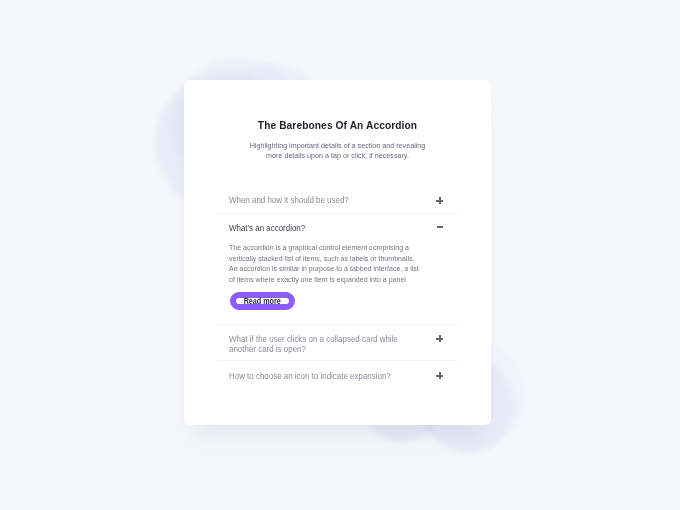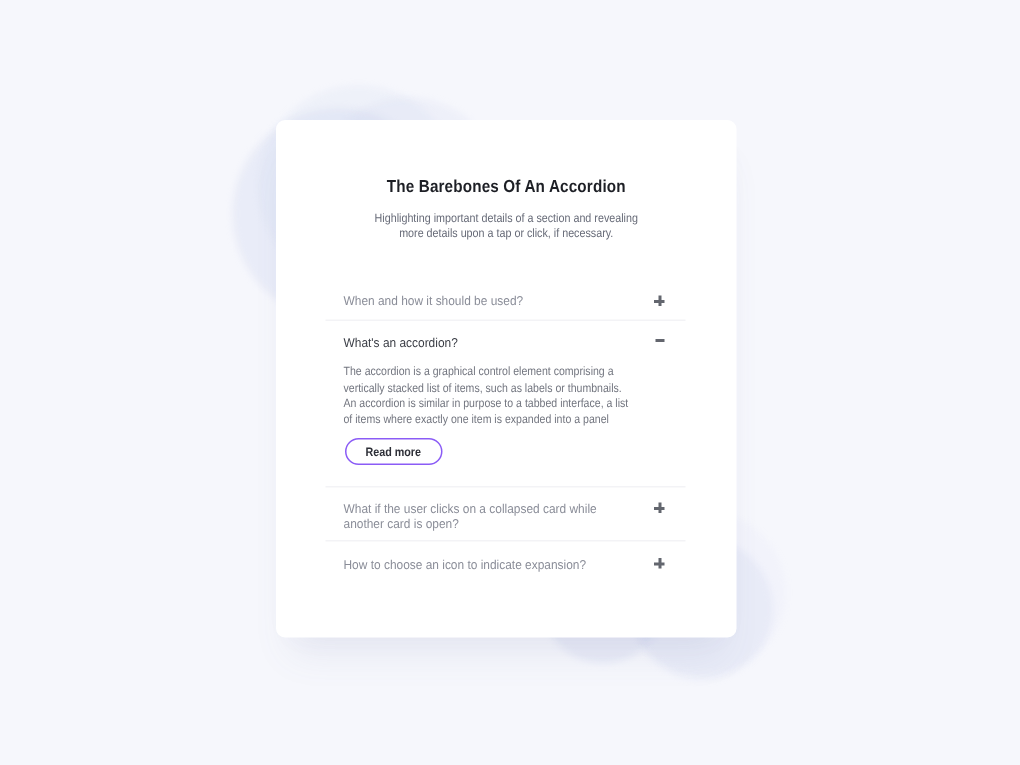--- a/index.html
+++ b/index.html
@@ -46,21 +46,21 @@
   .icon { position: absolute; width: 7px; height: 7px; }
   .icon i { position: absolute; background: #63666e; display: block; }
   .icon .h { left: 0; top: 2.5px; width: 7px; height: 2.1px; }
   .icon .v { left: 2.5px; top: 0; width: 2.1px; height: 7px; }
   .icon.minus .h { left: 0.7px; width: 5.8px; top: 2.5px; height: 2px; }
 
   .bodyline { left: 45px; font-size: 8.05px; letter-spacing: 0; color: #72757f; transform: scaleX(.875); transform-origin: 0 50%; }
 
   #read-more {
     position: absolute; left: 45.5px; top: 212.3px; width: 65.5px; height: 17.5px;
-    border: 1px solid #8b5cf6; border-radius: 9px; background: #fff;
+    border: 6px solid #8b5cf6; border-radius: 9px; background: #fff;
     font-size: 8.2px; font-weight: bold; color: #2d2f37; letter-spacing: 0;
     display: flex; align-items: center; justify-content: center;
     box-sizing: border-box; cursor: pointer;
   }
   #read-more > span { display:inline-block; transform: scaleX(.875); }
 </style>
 </head>
 <body>
 
 <div id="stage">

